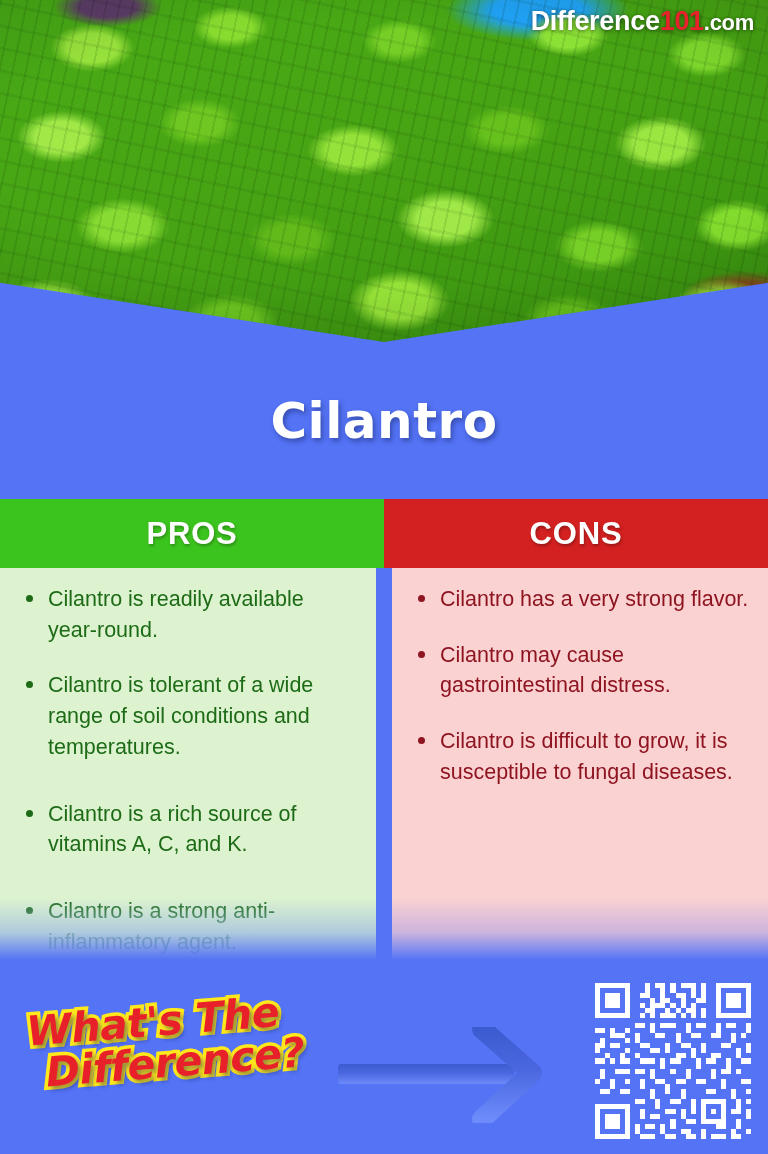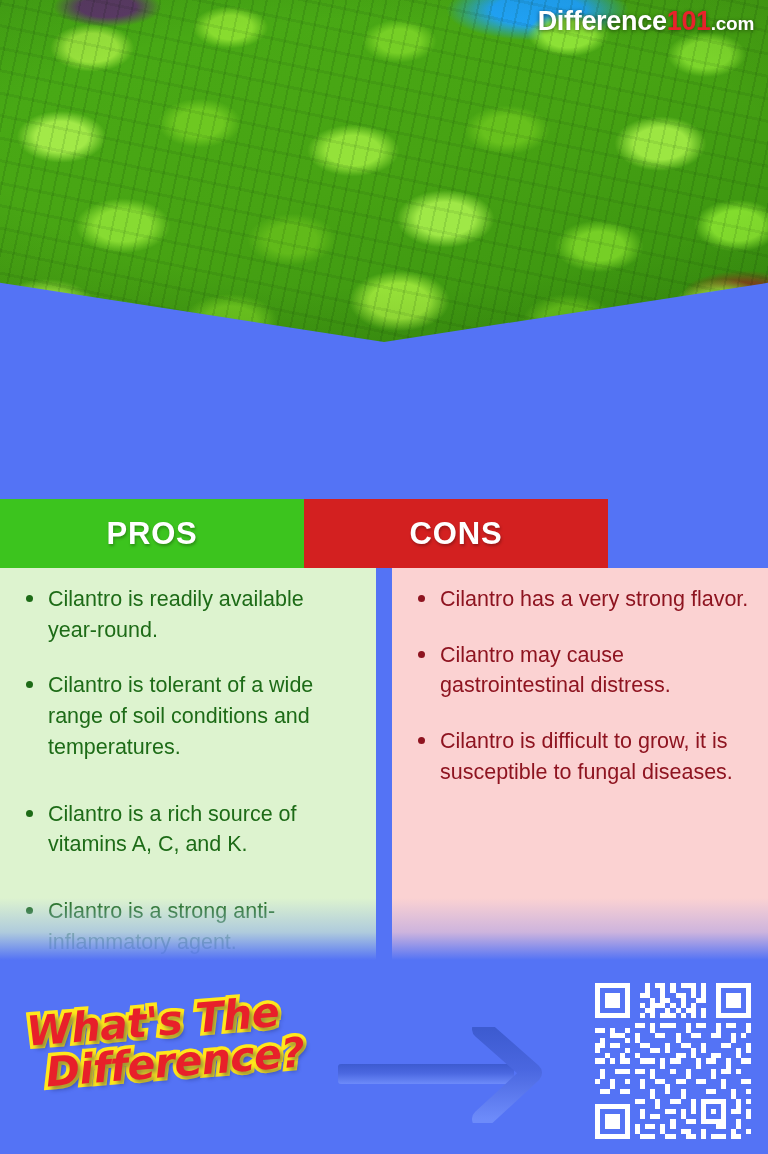--- a/index.html
+++ b/index.html
@@ -87,21 +87,21 @@
     top: 6px;
     font-size: 27px;
     font-weight: bold;
     letter-spacing: -0.3px;
     color: #ffffff;
     text-shadow: 0 1px 4px rgba(0,0,0,0.55);
     white-space: nowrap;
     z-index: 5;
   }
   .logo .l-num { color: #e8222b; }
-  .logo .l-dom { font-size: 19px; }
+  .logo .l-dom { font-size: 22px; }
 
   
   .title-band {
     position: absolute;
     left: 0;
     top: 342px;
     width: 768px;
     height: 157px;
     display: flex;
     align-items: center;
@@ -114,21 +114,21 @@
     letter-spacing: 0.5px;
     text-shadow: 2px 3px 5px rgba(20,30,90,0.45);
     font-family: "DejaVu Sans", sans-serif;
   }
 
   
   .pc-headers {
     position: absolute;
     left: 0;
     top: 499px;
-    width: 608px;
+    width: 768px;
     height: 69px;
     display: flex;
     justify-content: center;
   }
   .pc-head {
     flex: 1 1 50%;
     display: flex;
     align-items: center;
     justify-content: center;
     font-size: 31px;
@@ -263,20 +263,23 @@
   <div class="hero">
     <div class="hero-photo"></div>
     <div class="hero-leaf-texture"></div>
     <div class="hero-vignette"></div>
   </div>
 
   <div class="logo">
     <span class="l-name">Difference</span><span class="l-num">101</span><span class="l-dom">.com</span>
   </div>
 
+  <div class="title-band">
+    <div class="title">Cilantro</div>
+  </div>
 
   <div class="pc-headers">
     <div class="pc-head pros">PROS</div>
     <div class="pc-head cons">CONS</div>
   </div>
 
   <div class="pc-body">
 
     <div class="pc-col pros">
       <ul class="pc-list">

